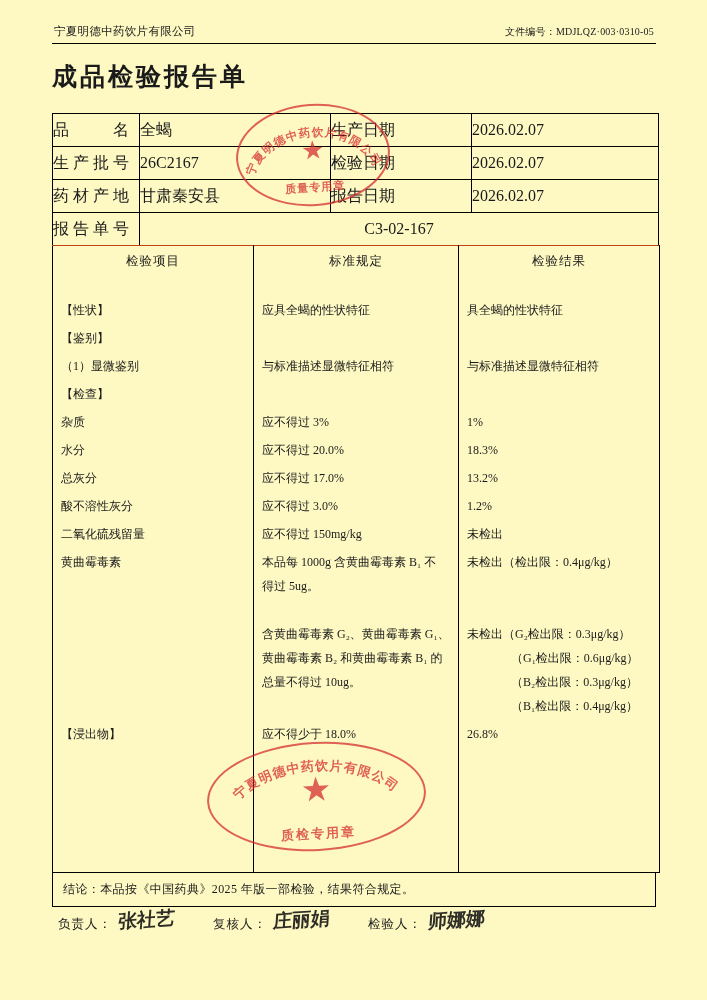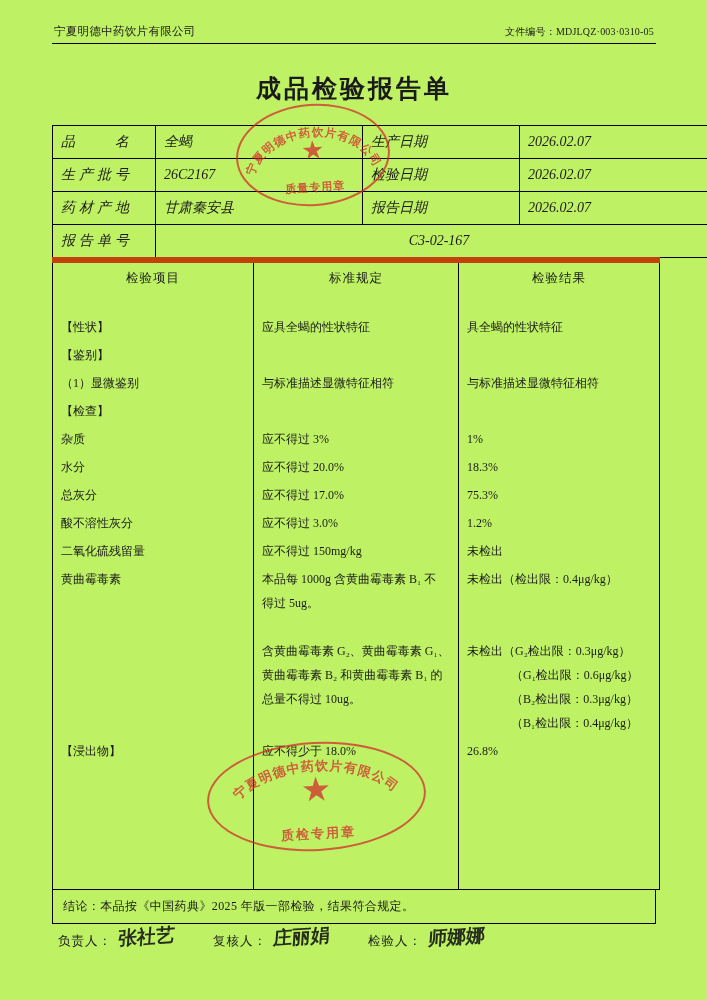--- a/index.html
+++ b/index.html
@@ -9,21 +9,21 @@
   }
   body {
     font-family: "Liberation Serif", "DejaVu Serif", serif;
     color: #1a1a1a;
   }
   #page {
     position: relative;
     width: 707px;
     height: 1000px;
     margin: 0 auto;
-    background: #bef264;
+    background: #fef9c3;
     overflow: hidden;
   }
   .sheet {
     position: absolute;
     left: 52px;
     top: 24px;
     width: 604px;
     height: 952px;
   }
   
@@ -32,40 +32,38 @@
     justify-content: space-between;
     align-items: flex-end;
     font-size: 11.5px;
     padding: 0 2px 4px 2px;
     border-bottom: 1px solid #000;
     letter-spacing: 0.3px;
   }
   .hdr-right { font-size: 10px; letter-spacing: 0.2px; }
 
   .title {
-    text-align: center;
     font-size: 25px;
     font-weight: bold;
     letter-spacing: 3px;
-    margin: 28px 0 20px 0;
+    margin: 16px 0 20px 0;
     font-family: "Liberation Serif", "DejaVu Serif", serif;
   }
 
   table.main {
     width: 100%;
     border-collapse: collapse;
     table-layout: fixed;
   }
   table.main td {
     border: 1px solid #000;
-    font-size: 14px;
-    padding: 4px 8px;
+    font-size: 16px;
+    padding: 4px 0;
     vertical-align: middle;
     height: 24px;
-    font-style: italic;
   }
   .lbl { letter-spacing: 4px; }
   .c-lbl1 { width: 86px; }
   .c-val1 { width: 190px; }
   .c-lbl2 { width: 140px; }
   .c-val2 { width: 186px; }
 
   .rowline td { height: 25px; }
 
   td.center { }
@@ -79,21 +77,21 @@
   }
   table.insp td {
     border: 1px solid #000;
     border-top: none;
     border-bottom: none;
     font-size: 12px;
     padding: 2px 8px;
     vertical-align: top;
   }
   table.insp tr.head td {
-    border-top: 6px solid #c2410c;
+    border-top: 1px solid #c2410c;
     text-align: center;
     padding: 7px 0 8px 0;
     font-size: 12.5px;
     letter-spacing: 1px;
   }
   table.insp tr.last td {
     border-bottom: 1px solid #000;
   }
   .col-item { width: 200px; }
   .col-std  { width: 204px; }
@@ -269,21 +267,21 @@
           <td class="ln">1%</td>
         </tr>
         <tr>
           <td class="ln">水分</td>
           <td class="ln">应不得过 20.0%</td>
           <td class="ln">18.3%</td>
         </tr>
         <tr>
           <td class="ln">总灰分</td>
           <td class="ln">应不得过 17.0%</td>
-          <td class="ln">75.3%</td>
+          <td class="ln">13.2%</td>
         </tr>
         <tr>
           <td class="ln">酸不溶性灰分</td>
           <td class="ln">应不得过 3.0%</td>
           <td class="ln">1.2%</td>
         </tr>
         <tr>
           <td class="ln sub">二氧化硫残留量</td>
           <td class="ln">应不得过 150mg/kg</td>
           <td class="ln">未检出</td>

